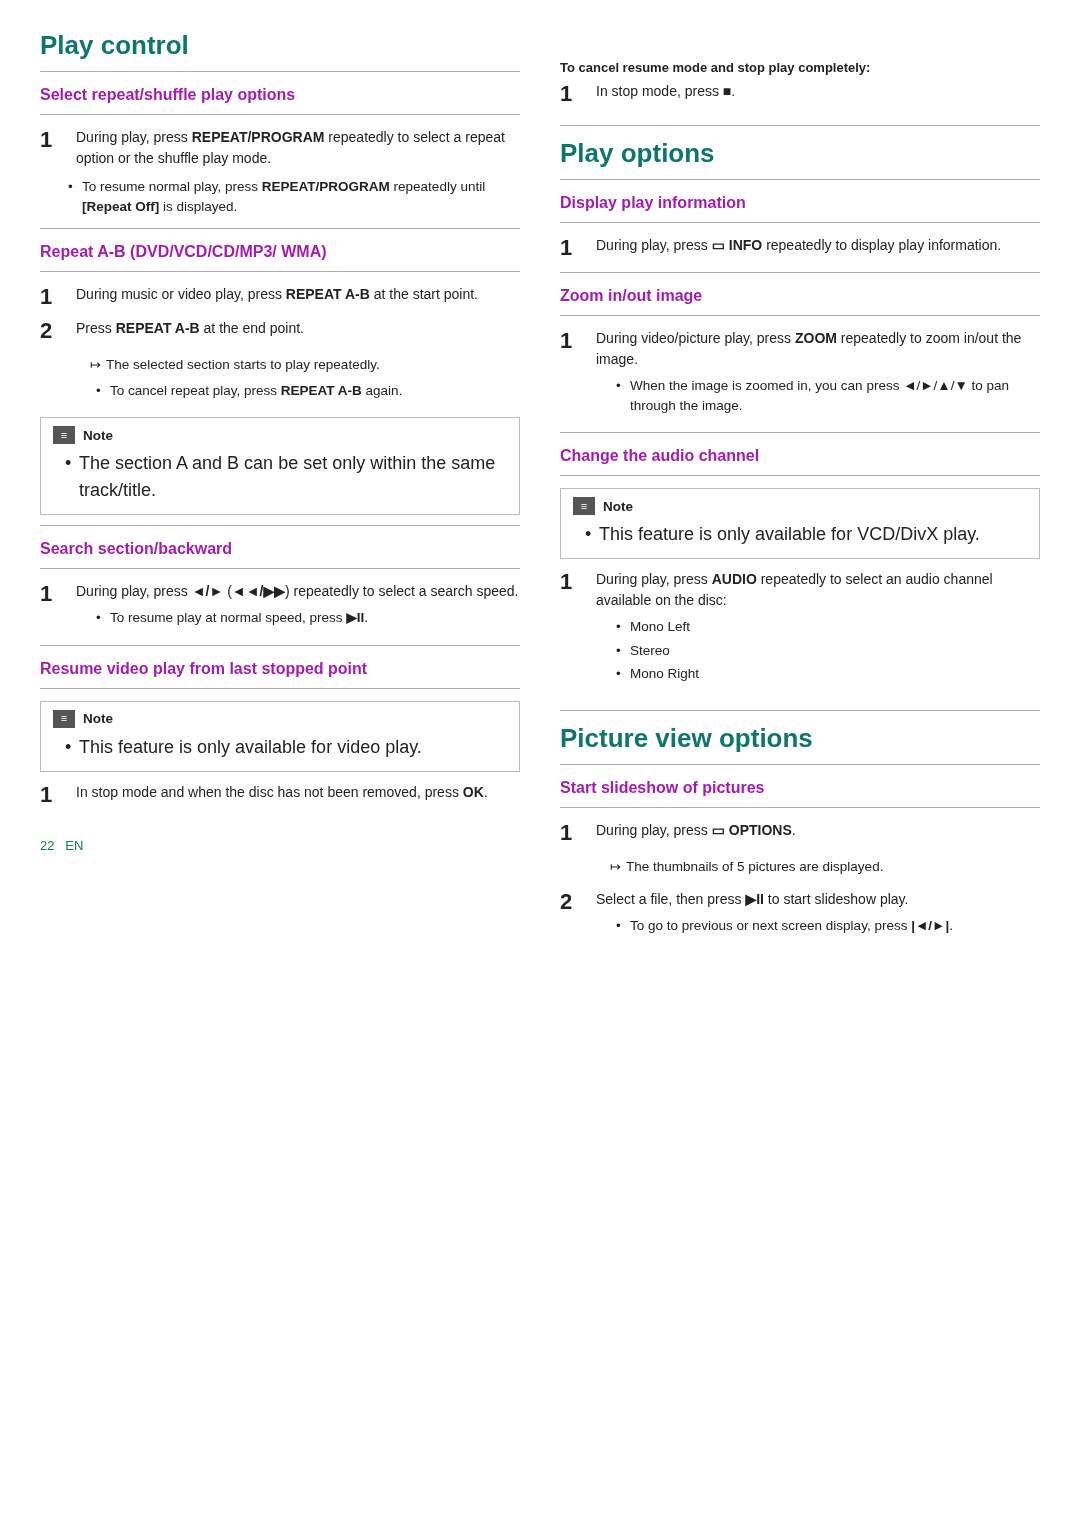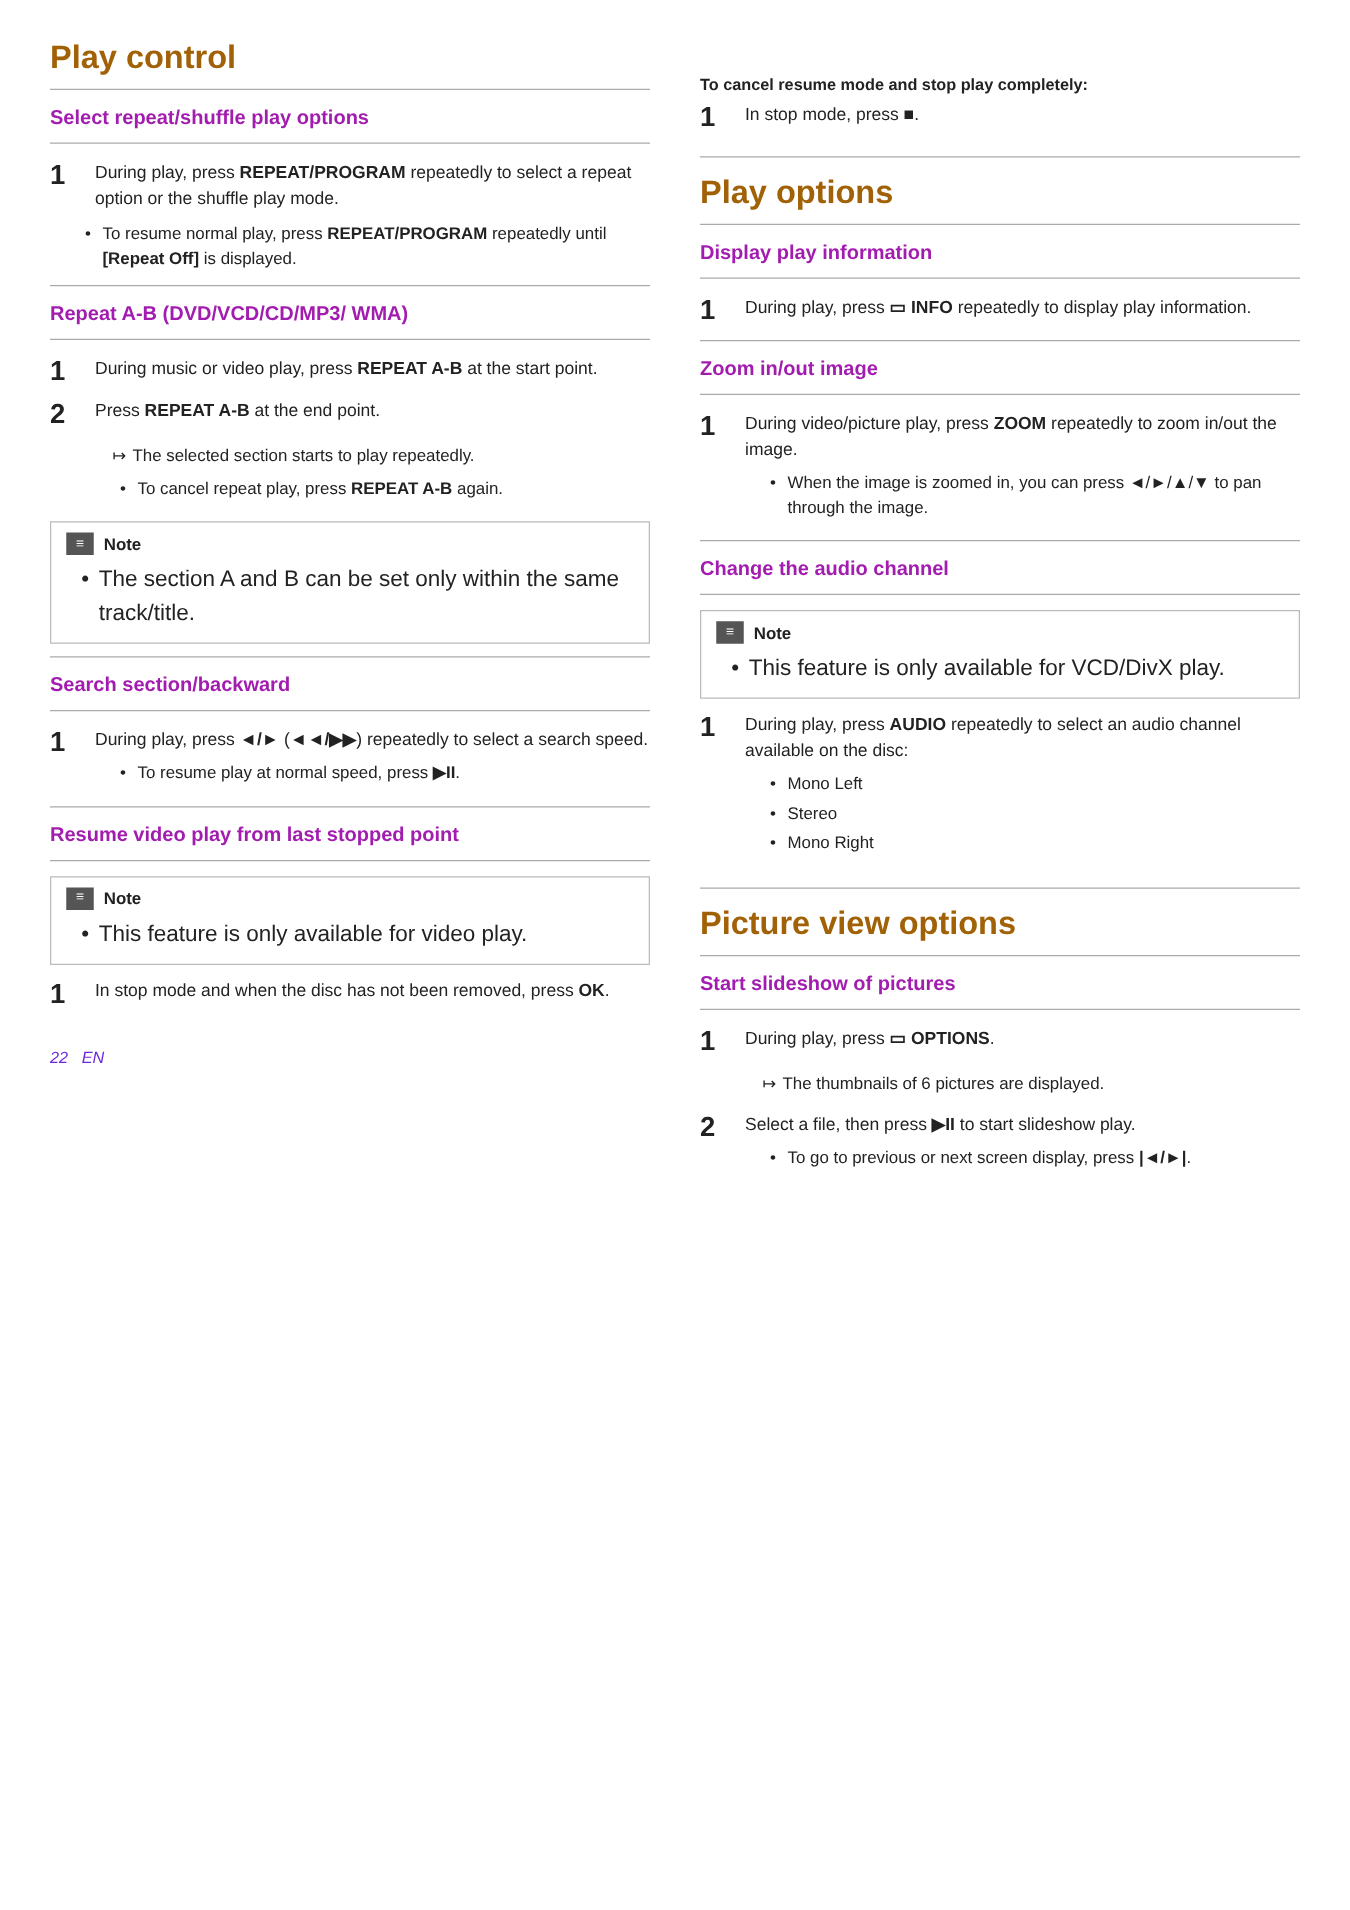--- a/index.html
+++ b/index.html
@@ -21,21 +21,21 @@
       flex: 1;
       min-width: 0;
     }
     .right-col {
       flex: 1;
       min-width: 0;
     }
     h1.section-title {
       font-size: 26px;
       font-weight: bold;
-      color: #a16207;
+      color: #0f766e;
       margin-bottom: 10px;
     }
     h2.sub-section {
       font-size: 16px;
       font-weight: bold;
       color: #a21caf;
       margin-bottom: 8px;
       margin-top: 14px;
     }
     hr.section-divider {
@@ -143,22 +143,21 @@
     }
     .cancel-header {
       font-size: 13px;
       font-weight: bold;
       margin-bottom: 6px;
       margin-top: 10px;
     }
     .page-footer {
       margin-top: 30px;
       font-size: 13px;
-      color: #6d28d9;
-      font-style: italic;
+      color: #15803d;
     }
     .sub-bullet {
       margin-left: 28px;
     }
   </style>
 </head>
 <body>
 
 <div class="page-wrapper">
 
@@ -355,21 +354,21 @@
     <h2 class="sub-section">Start slideshow of pictures</h2>
     <hr class="section-divider">
 
     <div class="step-block">
       <span class="step-num">1</span>
       <div>
         <span class="step-text">
           During play, press <strong>▭ OPTIONS</strong>.
         </span>
         <ul class="arrow-list">
-          <li>The thumbnails of 6 pictures are displayed.</li>
+          <li>The thumbnails of 5 pictures are displayed.</li>
         </ul>
       </div>
     </div>
 
     <div class="step-block">
       <span class="step-num">2</span>
       <div>
         <span class="step-text">
           Select a file, then press <strong>▶II</strong> to start slideshow play.
         </span>

